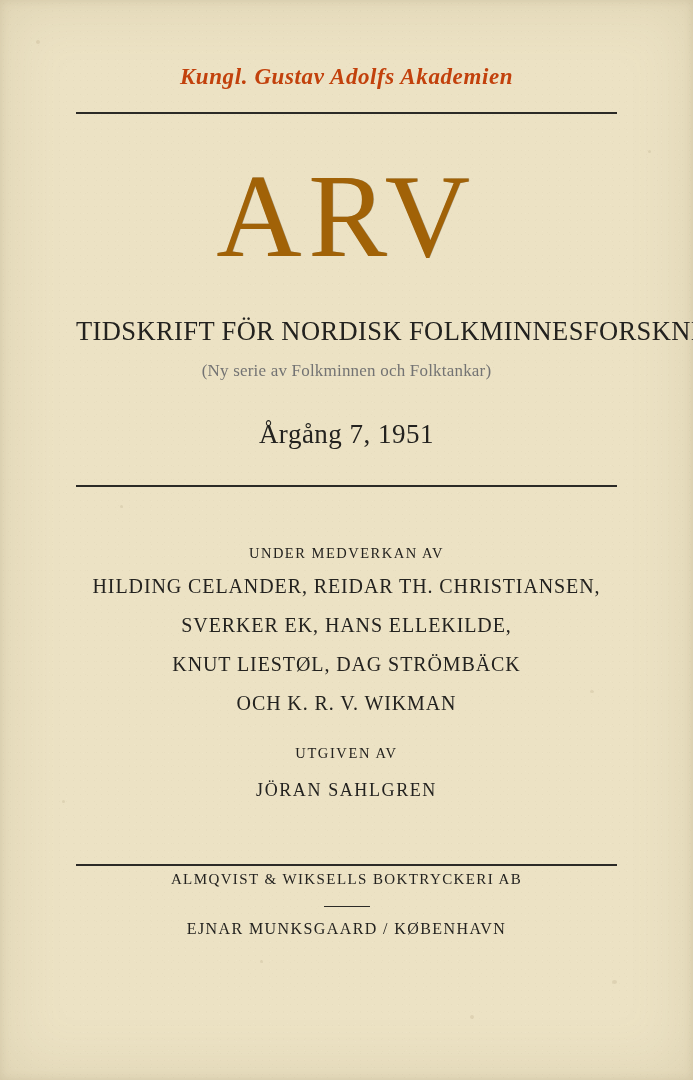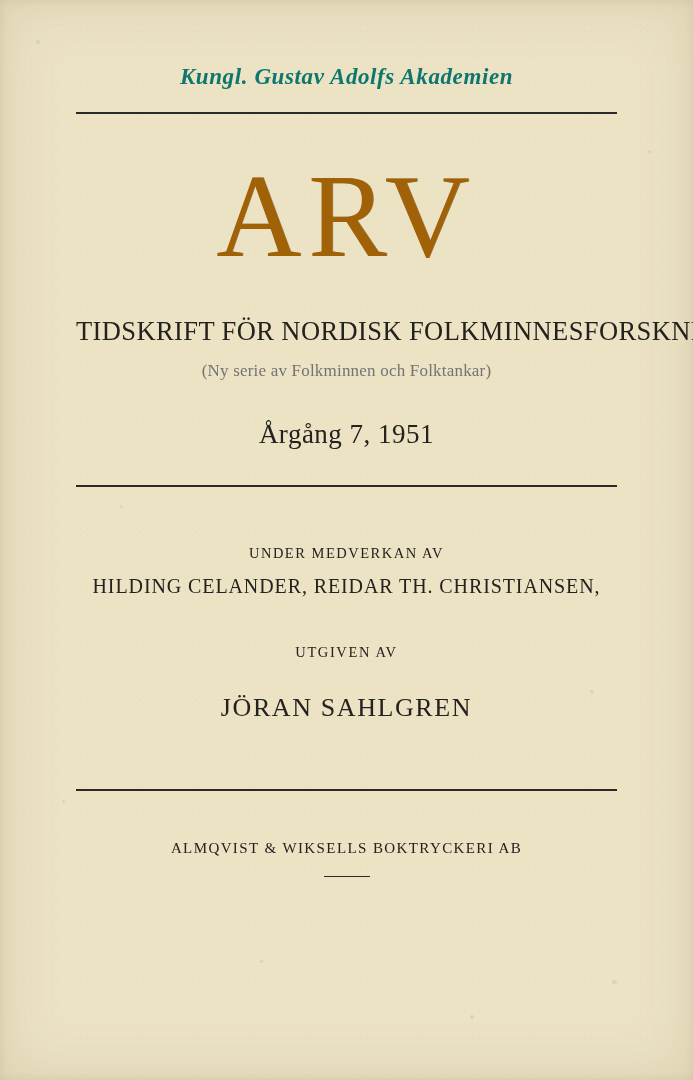--- a/index.html
+++ b/index.html
@@ -65,21 +65,21 @@
     text-align: center;
   }
 
   .academy {
     margin-top: 64px;
     font-family: "Liberation Serif", serif;
     font-style: italic;
     font-weight: 700;
     font-size: 23px;
     letter-spacing: 0.6px;
-    color: #0f766e;
+    color: #c2410c;
   }
 
   .rule {
     height: 0;
     border: 0;
     border-top: 2px solid #2b2a26;
     margin: 22px 0 0 0;
     width: 100%;
   }
 
@@ -130,34 +130,33 @@
   }
   .credits .small-caps-lead {
     font-size: 14.5px;
     letter-spacing: 1.5px;
   }
   .credits .names {
     font-size: 20px;
     letter-spacing: 0.9px;
   }
   .credits .editor-lead {
-    margin-top: 32px;
+    margin-top: 16px;
     font-size: 14.5px;
     letter-spacing: 1.6px;
   }
   .credits .editor {
-    margin-top: 16px;
-    font-size: 26px;
+    margin-top: 5px;
+    font-size: 18px;
     letter-spacing: 1.6px;
   }
 
   .rule-gap-2 { margin-top: 56px; }
 
   .imprint {
-    margin-top: 44px;
     color: #23221f;
   }
   .imprint .printer {
     font-size: 15px;
     letter-spacing: 1.4px;
     line-height: 1.85;
     text-transform: uppercase;
   }
   .short-rule {
     width: 46px;
@@ -202,27 +201,31 @@
   <div class="parenthetical">(Ny serie av Folkminnen och Folktankar)</div>
 
   <div class="volume">Årgång 7, 1951</div>
 
   <hr class="rule rule-gap-1">
 
   <div class="credits">
     <div class="line small-caps-lead">UNDER MEDVERKAN AV</div>
 
     <div class="line names">HILDING CELANDER, REIDAR TH. CHRISTIANSEN,</div>
+    <div class="line names">SVERKER EK, HANS ELLEKILDE,</div>
+    <div class="line names">KNUT LIESTØL, DAG STRÖMBÄCK</div>
+    <div class="line names">OCH K. R. V. WIKMAN</div>
 
     <div class="line editor-lead">UTGIVEN AV</div>
     <div class="line editor">JÖRAN SAHLGREN</div>
   </div>
 
   <hr class="rule rule-gap-2">
 
   <div class="imprint">
     <div class="printer">ALMQVIST &amp; WIKSELLS BOKTRYCKERI AB</div>
 
     <div class="short-rule"></div>
 
+    <div class="publisher">EJNAR MUNKSGAARD / KØBENHAVN</div>
   </div>
 
 </div>
 
 </body></html>

